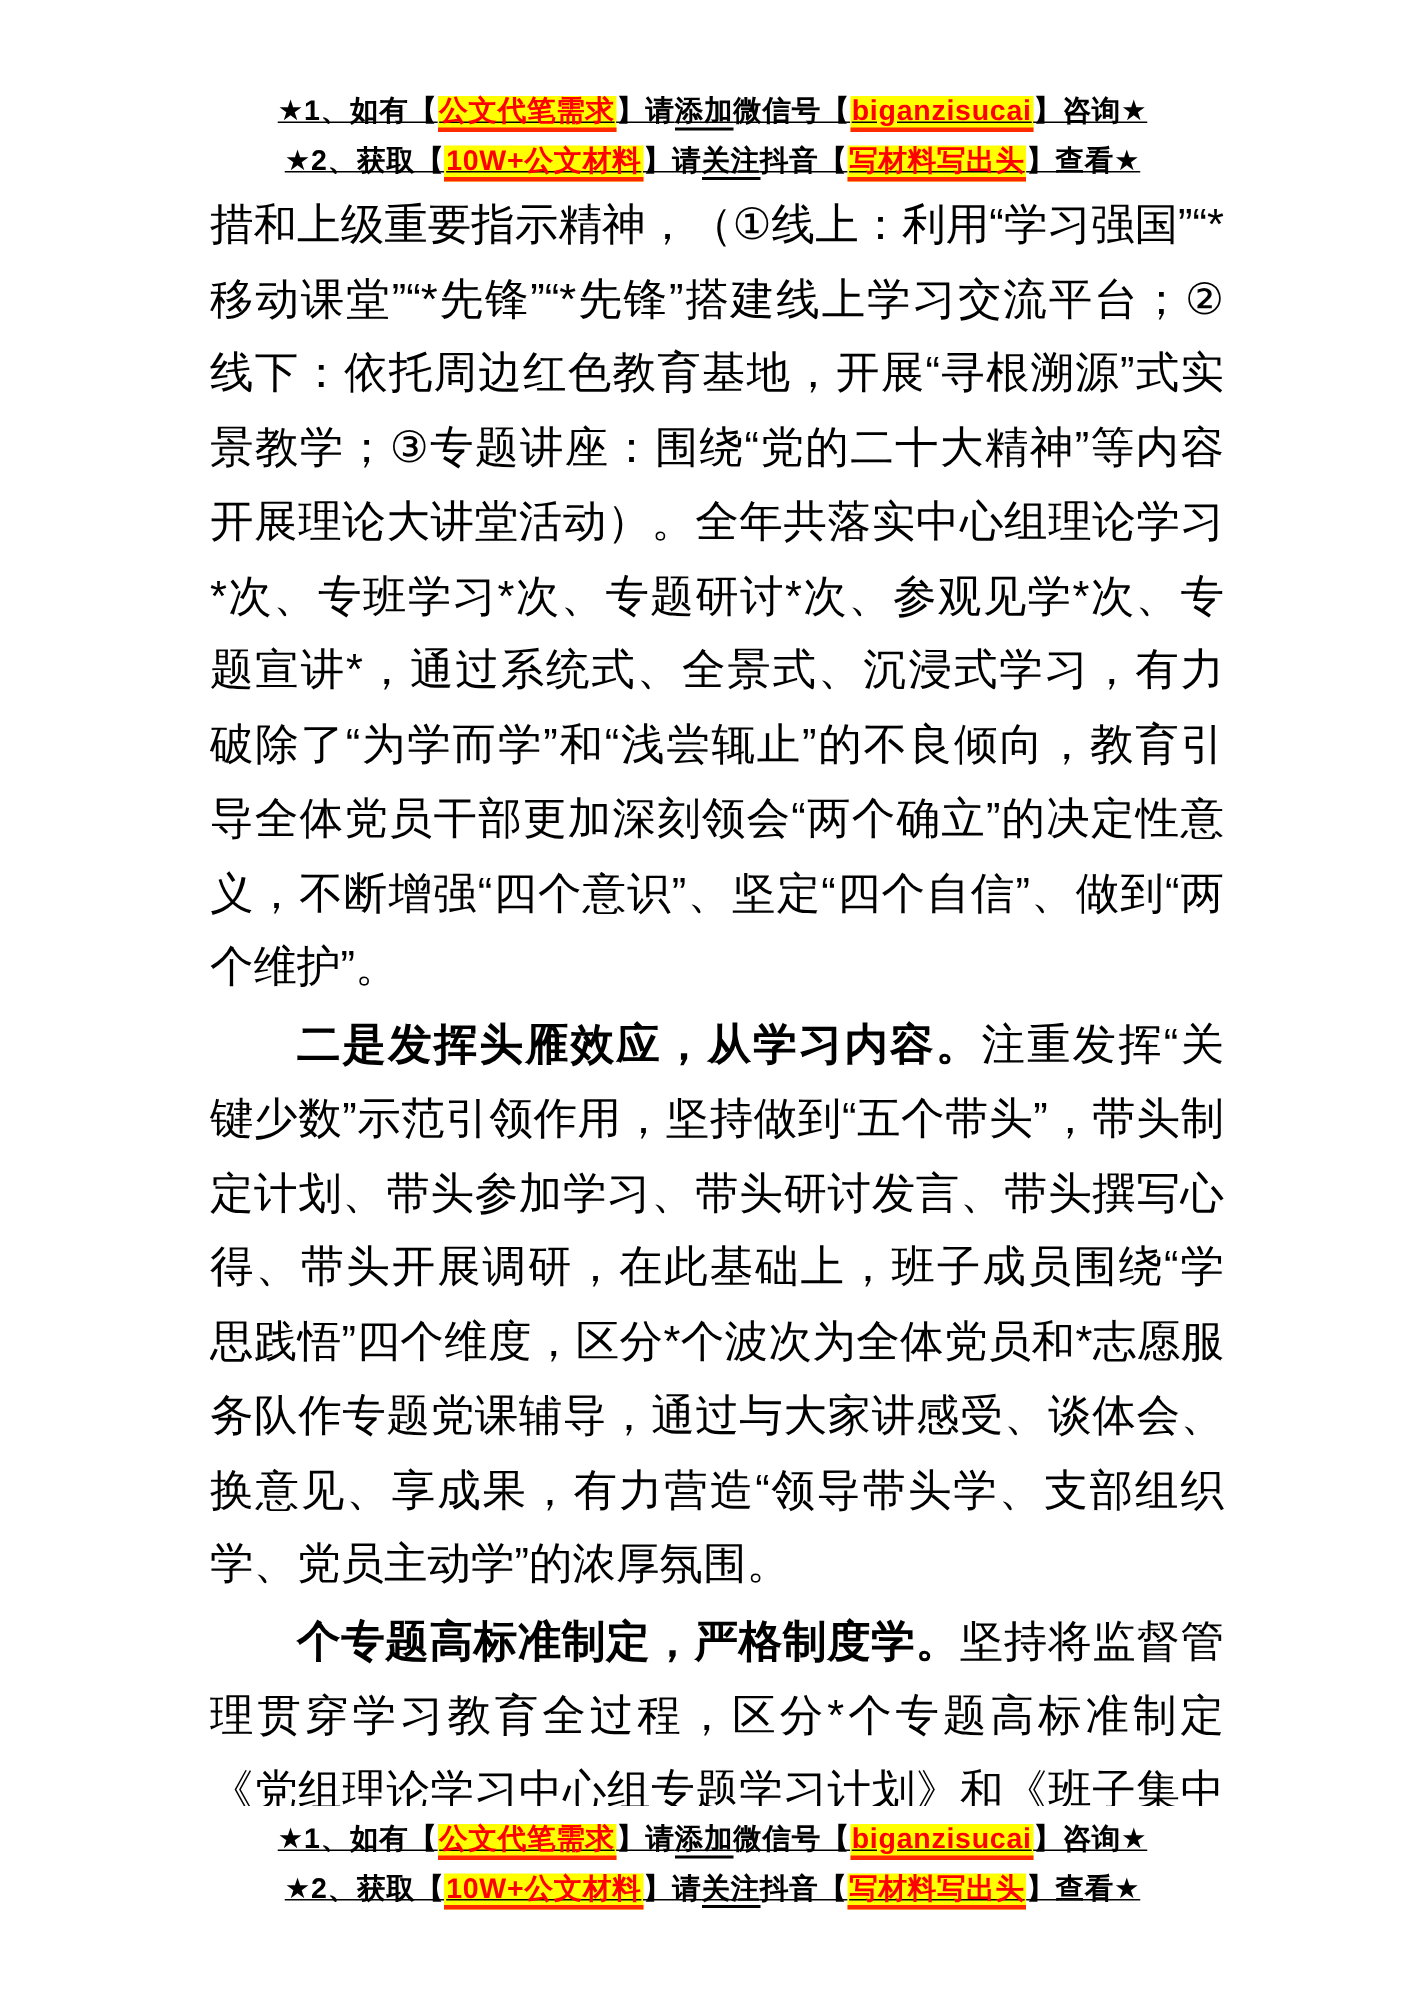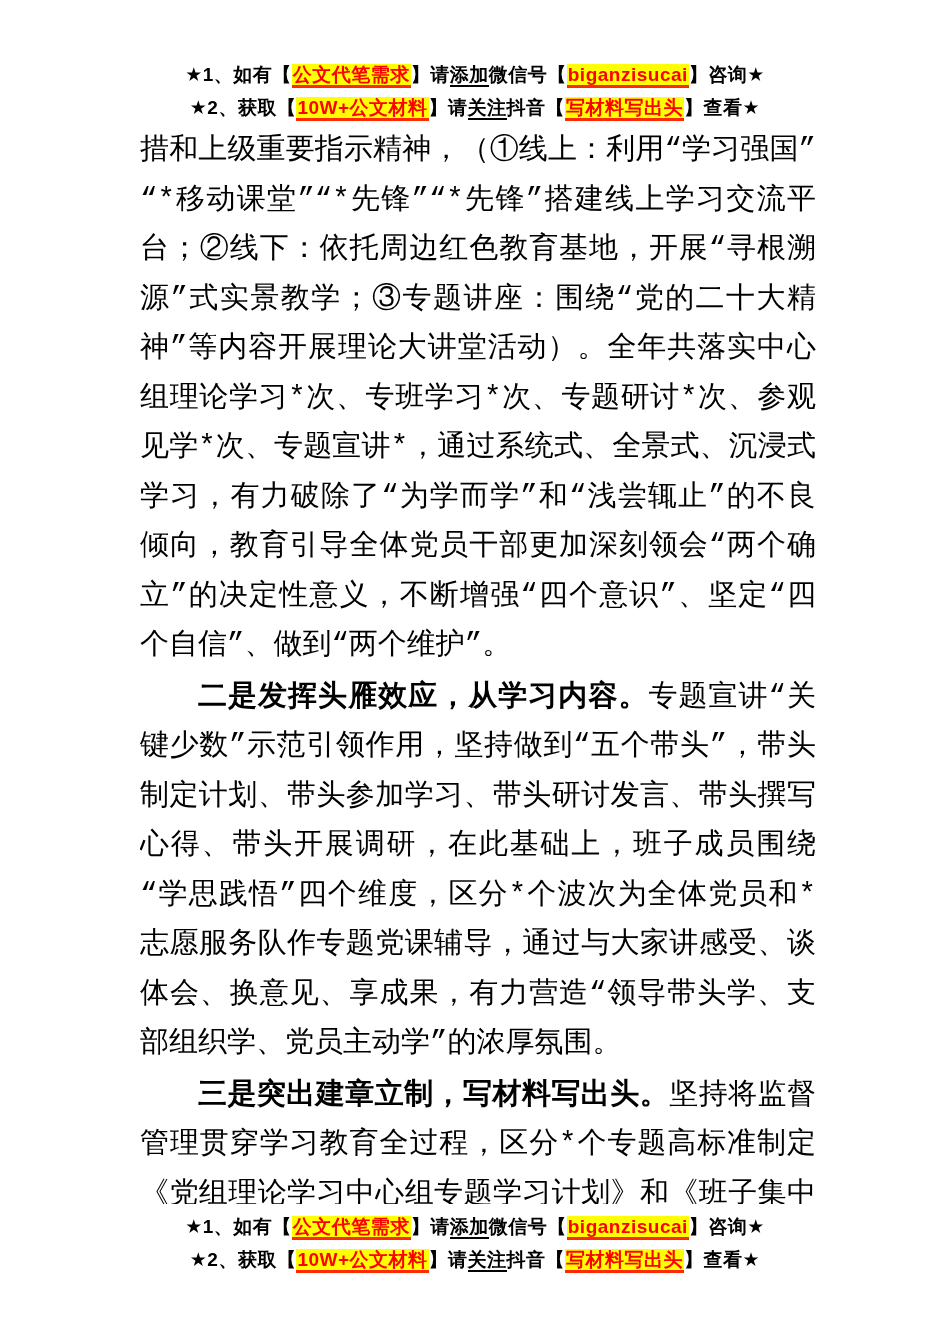--- a/index.html
+++ b/index.html
@@ -20,20 +20,21 @@
   .banner {
     position: absolute;
     left: 0;
     right: 0;
     text-align: center;
     font-weight: bold;
     font-size: 19px;
     line-height: 33px;
     color: #000000;
     letter-spacing: 0.5px;
+    text-decoration: underline;
   }
   .banner.top    { top: 58px; }
   .banner.bottom { top: 1210px; }
   .banner .hl {
     background: #ffff00;
     color: #ff0000;
     border-bottom: 3px solid #ff2a00;
     padding: 0 1px;
   }
   .banner .ul {
@@ -47,21 +48,20 @@
     top: 126px;
     height: 1078px;
     overflow: hidden;
     font-size: 29px;
     line-height: 49.5px;
     text-align: justify;
     word-break: break-all;
   }
   .content p {
     margin: 0 0 2px 0;
-    font-family: Liberation Mono, monospace;
   }
   .content p.indent {
     text-indent: 58px;
   }
   .lead {
     font-weight: bold;
   }
 </style>
 </head>
 <body>
@@ -75,24 +75,24 @@
     <div>
       <span>★2、获取【</span><span class="hl">10W+公文材料</span><span>】请</span><span class="ul">关注</span><span>抖音【</span><span class="hl">写材料写出头</span><span>】查看★</span>
     </div>
   </div>
 
   <div class="content">
     <p>
       <span>措和上级重要指示精神，（①线上：利用“学习强国”“*移动课堂”“*先锋”“*先锋”搭建线上学习交流平台；②线下：依托周边红色教育基地，开展“寻根溯源”式实景教学；③专题讲座：围绕“党的二十大精神”等内容开展理论大讲堂活动）。全年共落实中心组理论学习*次、专班学习*次、专题研讨*次、参观见学*次、专题宣讲*，通过系统式、全景式、沉浸式学习，有力破除了“为学而学”和“浅尝辄止”的不良倾向，教育引导全体党员干部更加深刻领会“两个确立”的决定性意义，不断增强“四个意识”、坚定“四个自信”、做到“两个维护”。</span>
     </p>
     <p class="indent">
-      <span class="lead">二是发挥头雁效应，从学习内容。</span><span>专题宣讲“关键少数”示范引领作用，坚持做到“五个带头”，带头制定计划、带头参加学习、带头研讨发言、带头撰写心得、带头开展调研，在此基础上，班子成员围绕“学思践悟”四个维度，区分*个波次为全体党员和*志愿服务队作专题党课辅导，通过与大家讲感受、谈体会、换意见、享成果，有力营造“领导带头学、支部组织学、党员主动学”的浓厚氛围。</span>
+      <span class="lead">二是发挥头雁效应，从学习内容。</span><span>注重发挥“关键少数”示范引领作用，坚持做到“五个带头”，带头制定计划、带头参加学习、带头研讨发言、带头撰写心得、带头开展调研，在此基础上，班子成员围绕“学思践悟”四个维度，区分*个波次为全体党员和*志愿服务队作专题党课辅导，通过与大家讲感受、谈体会、换意见、享成果，有力营造“领导带头学、支部组织学、党员主动学”的浓厚氛围。</span>
     </p>
     <p class="indent">
-      <span class="lead">三是突出建章立制，写材料写出头。</span><span>坚持将监督管理贯穿学习教育全过程，区分*个专题高标准制定《党组理论学习中心组专题学习计划》和《班子集中学习计划》，从学习内容、制度、方法、研讨、考核等方面统筹安排全年各</span>
+      <span class="lead">个专题高标准制定，严格制度学。</span><span>坚持将监督管理贯穿学习教育全过程，区分*个专题高标准制定《党组理论学习中心组专题学习计划》和《班子集中学习计划》，从学习内容、制度、方法、研讨、考核等方面统筹安排全年各</span>
     </p>
   </div>
 
   <div class="banner bottom">
     <div>
       <span>★1、如有【</span><span class="hl">公文代笔需求</span><span>】请</span><span class="ul">添加</span><span>微信号【</span><span class="hl">biganzisucai</span><span>】咨询★</span>
     </div>
     <div>
       <span>★2、获取【</span><span class="hl">10W+公文材料</span><span>】请</span><span class="ul">关注</span><span>抖音【</span><span class="hl">写材料写出头</span><span>】查看★</span>
     </div>

